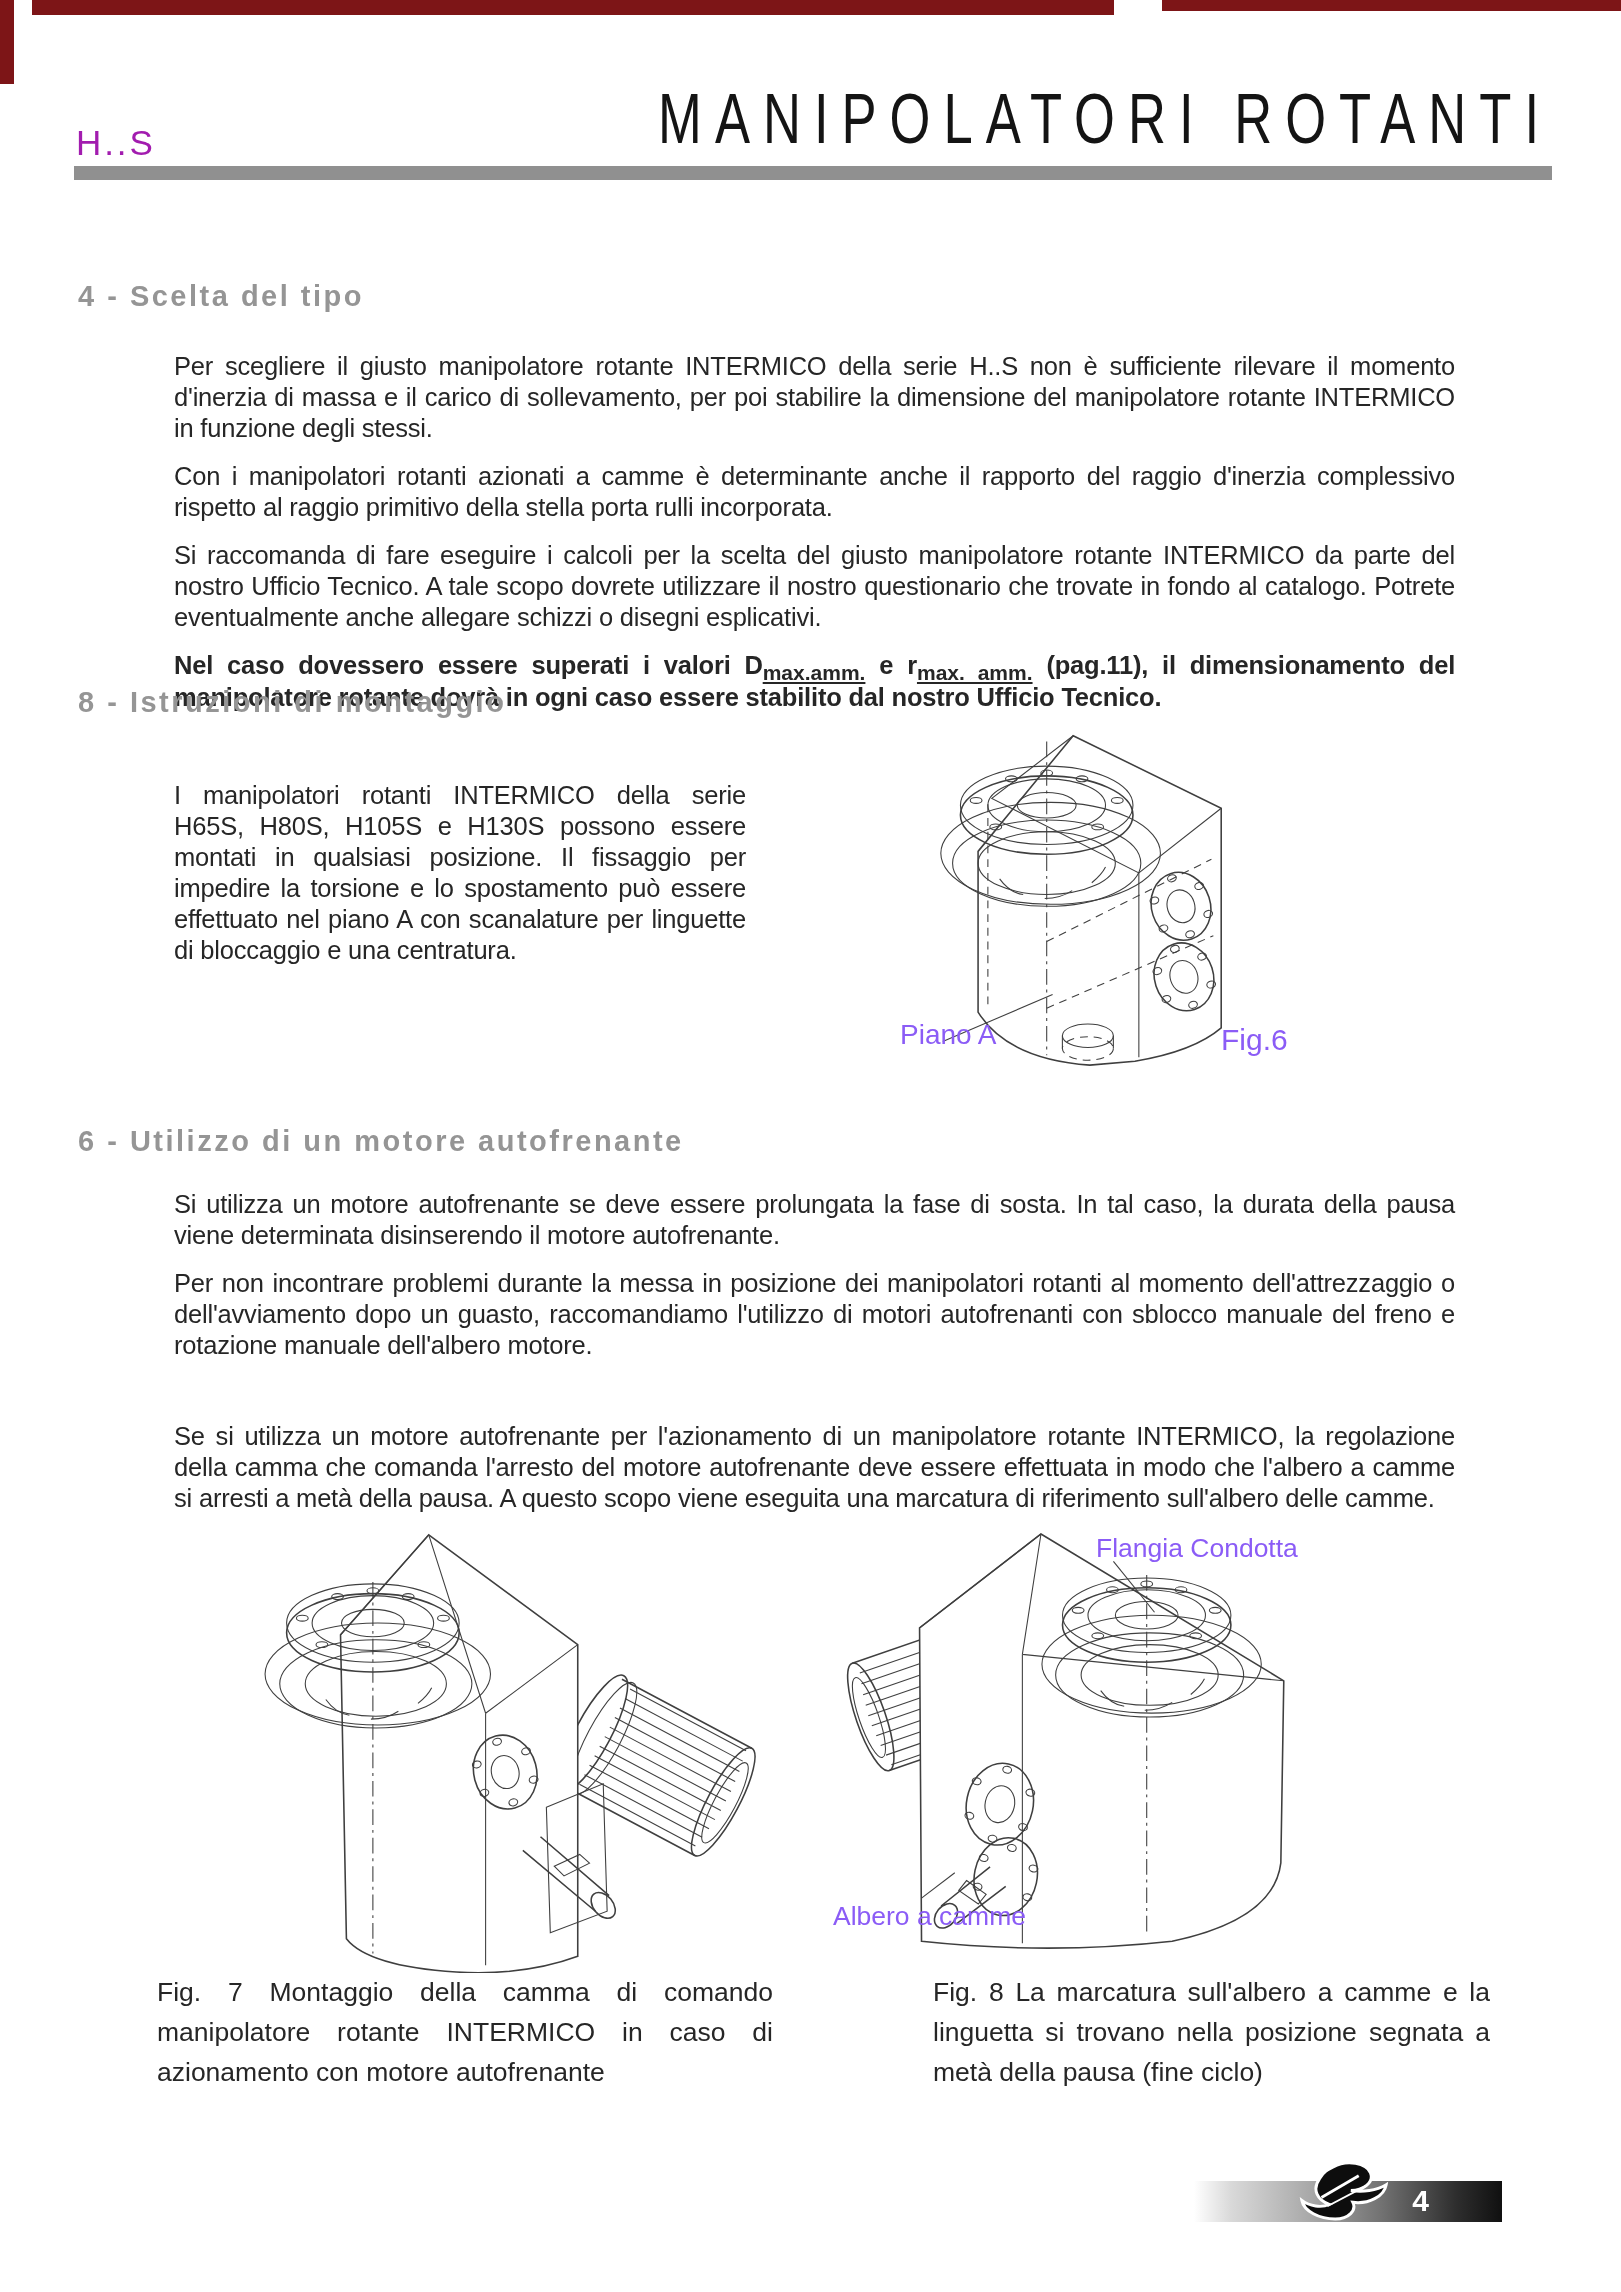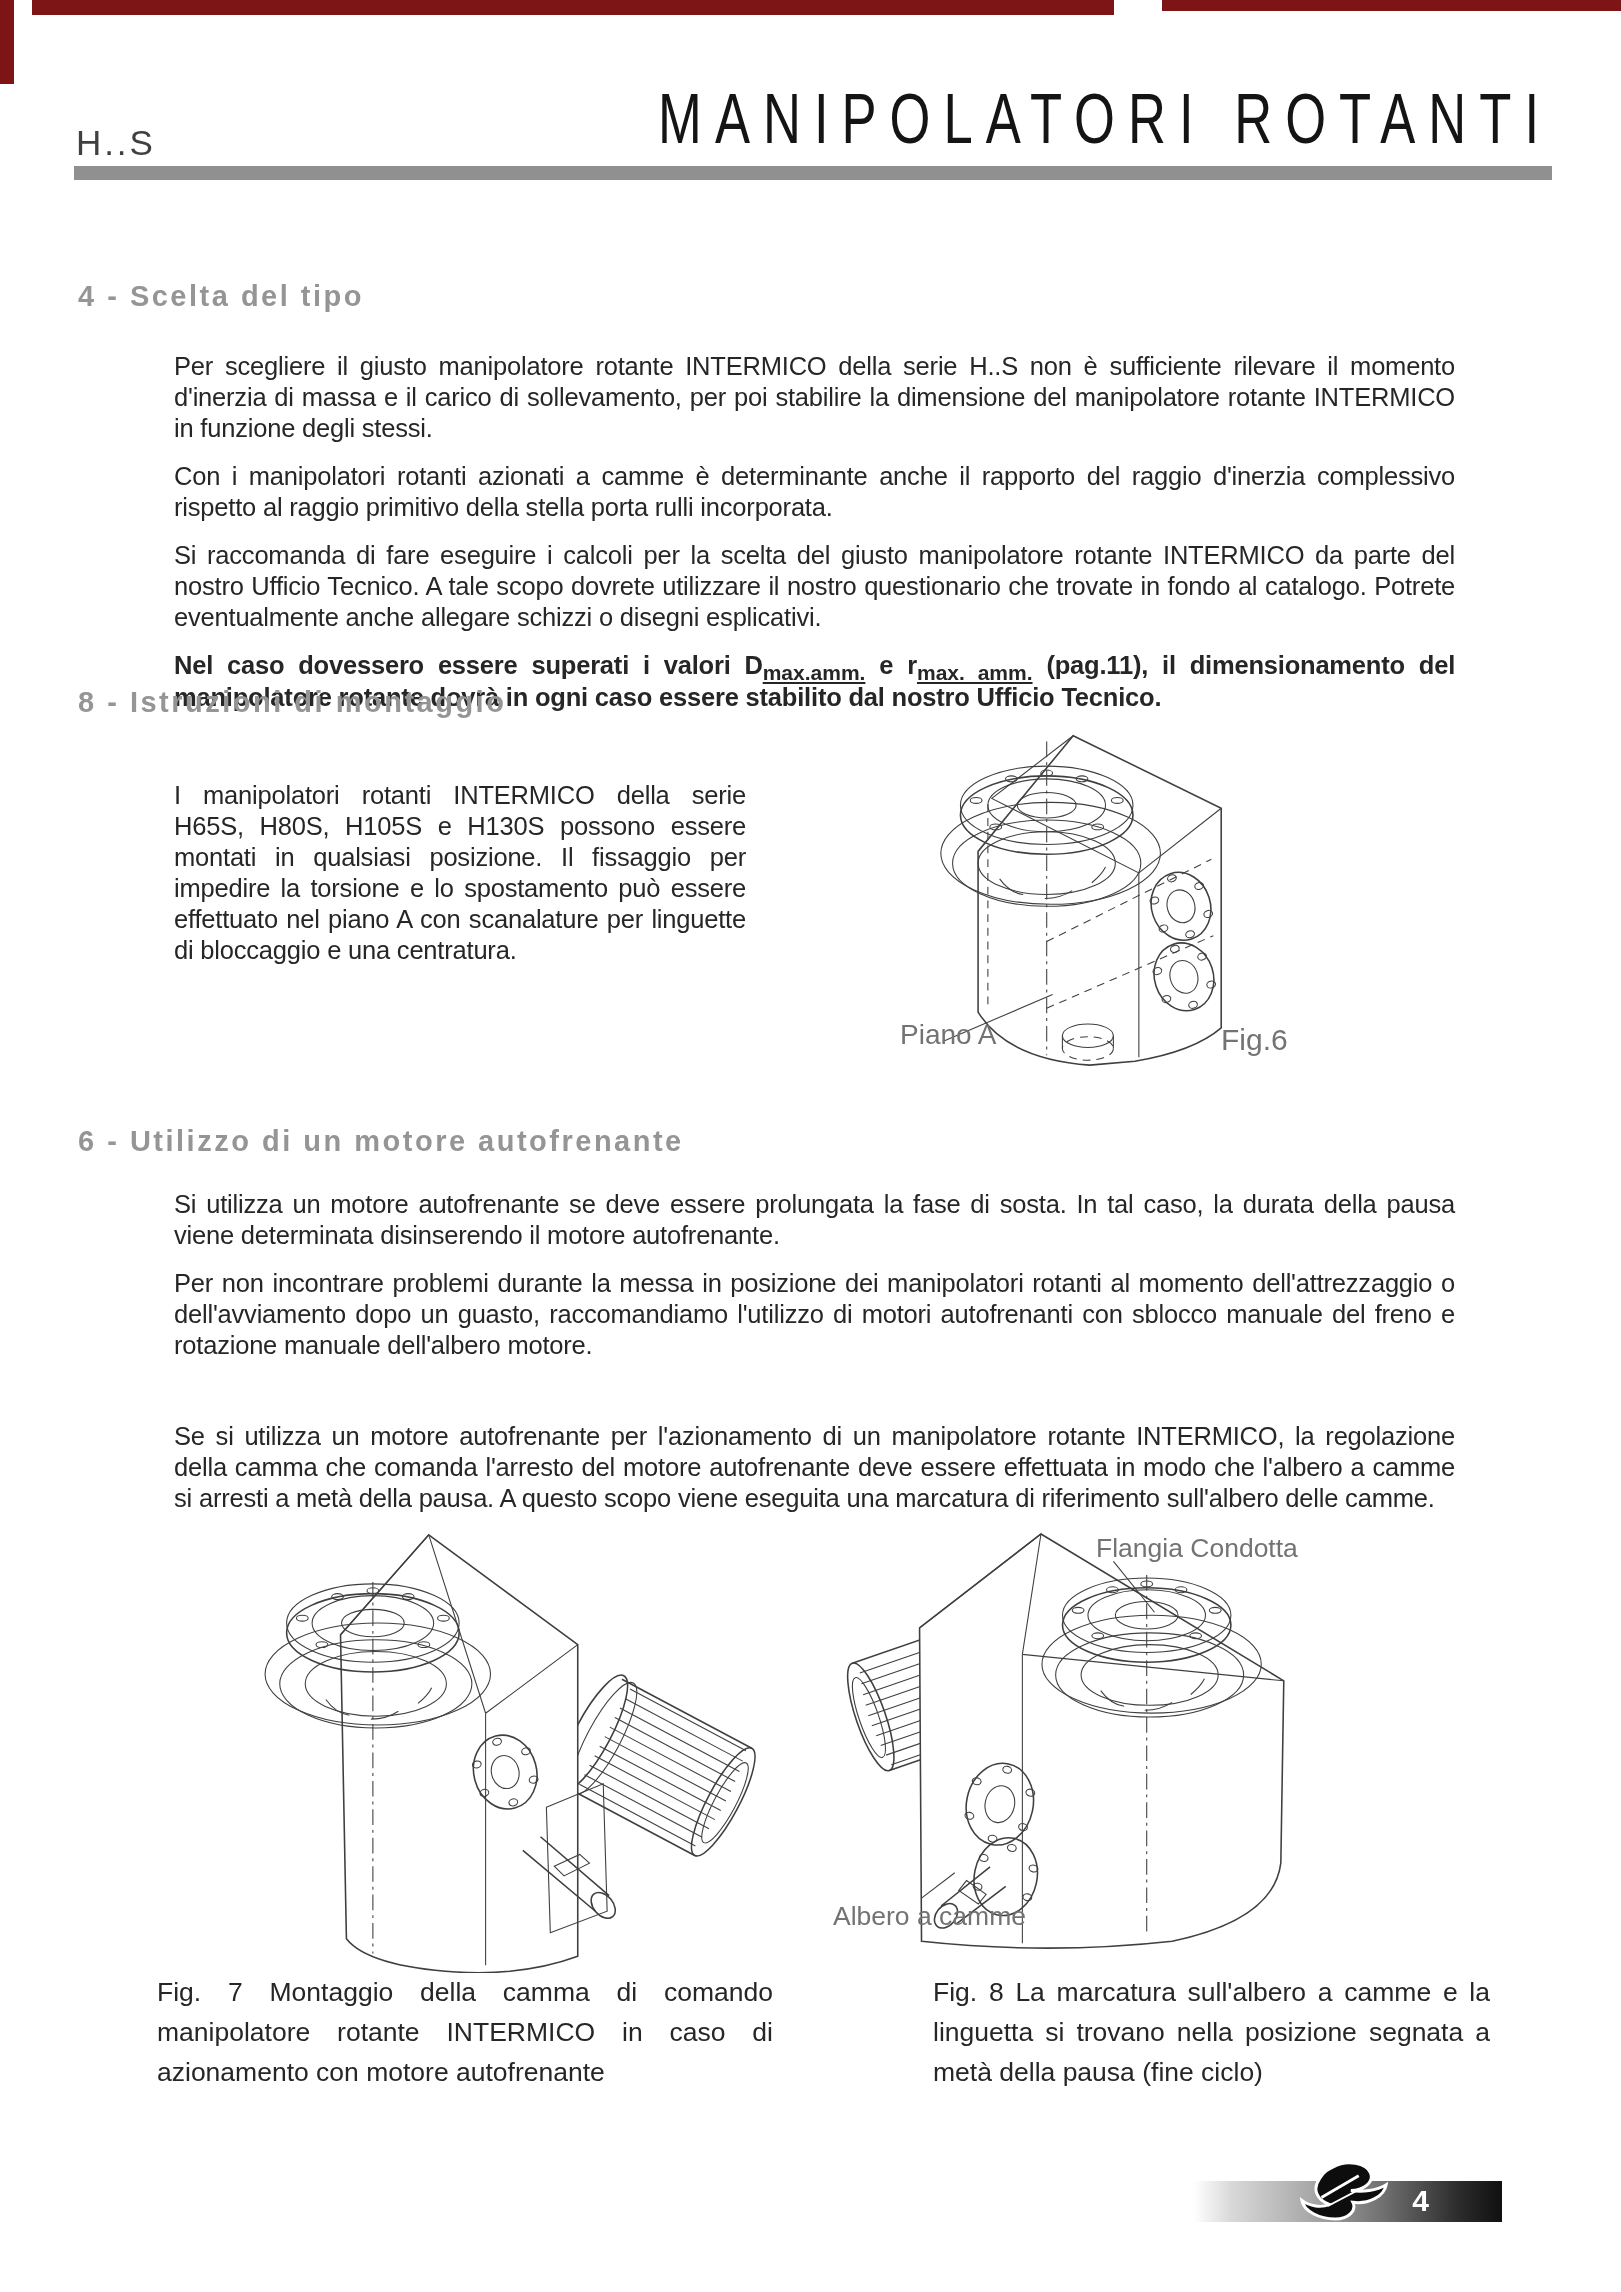--- a/index.html
+++ b/index.html
@@ -8,21 +8,21 @@
     font-family:"Liberation Sans", sans-serif; color:#262626; overflow:hidden;
     margin:0 auto;
   }
   
   .red-mark{position:absolute; background:#7d1517;}
   #red-bar-1{left:32px; top:0; width:1082px; height:14.7px;}
   #red-bar-2{left:1162px; top:0; width:459px; height:10.8px;}
   #red-strip-left{left:0; top:0; width:13.7px; height:84px;}
 
   
-  #doc-code{position:absolute; left:76px; top:123px; font-size:35px; letter-spacing:2.9px; color:#404040;}
+  #doc-code{position:absolute; left:76px; top:123px; font-size:35px; letter-spacing:2.9px; color:#a21caf;}
   #doc-title{
     position:absolute; right:69px; top:78px; font-size:71px; color:#141414;
     letter-spacing:17.6px; white-space:nowrap; transform:scaleX(0.74); transform-origin:100% 50%;
   }
   #header-rule{position:absolute; left:74px; top:166px; width:1478px; height:13.7px; background:#909090;}
 
   
   .sec-heading{
     position:absolute; left:78px; font-size:29px; font-weight:700;
     letter-spacing:2.5px; color:#959595; white-space:nowrap;
@@ -34,21 +34,21 @@
   .body-block p{margin:17px;}
   #s4-body{left:157px; top:334px; width:1315px;}
   #s5-body{left:157px; top:763px; width:606px;}
   #s6-body{left:157px; top:1172px; width:1315px;}
   #s6-sub{left:157px; top:1370px; width:1315px; text-align:left;}
   #s6-body2{left:157px; top:1404px; width:1315px;}
   .bold-par{font-weight:700;}
   .bold-par .sub{font-weight:700; font-size:21px; position:relative; top:5.9px; text-decoration:underline; letter-spacing:0;}
 
   
-  .fig-label{position:absolute; font-size:28px; color:#737373; white-space:nowrap;}
+  .fig-label{position:absolute; font-size:28px; color:#8b5cf6; white-space:nowrap;}
   #piano-a-label{left:900px; top:1019px;}
   #fig6-label{left:1221px; top:1023px; font-size:30px;}
   #flangia-label{left:1096px; top:1533px; font-size:26.5px;}
   #albero-label{left:833px; top:1901px; font-size:26.5px;}
   .fig-caption{position:absolute; top:1972px; text-align:justify; font-size:26.5px; line-height:40px; color:#262626;}
   #fig7-caption{left:157px; width:616px;}
   #fig8-caption{left:933px; width:557px;}
 
   
   .drawing{position:absolute;}

